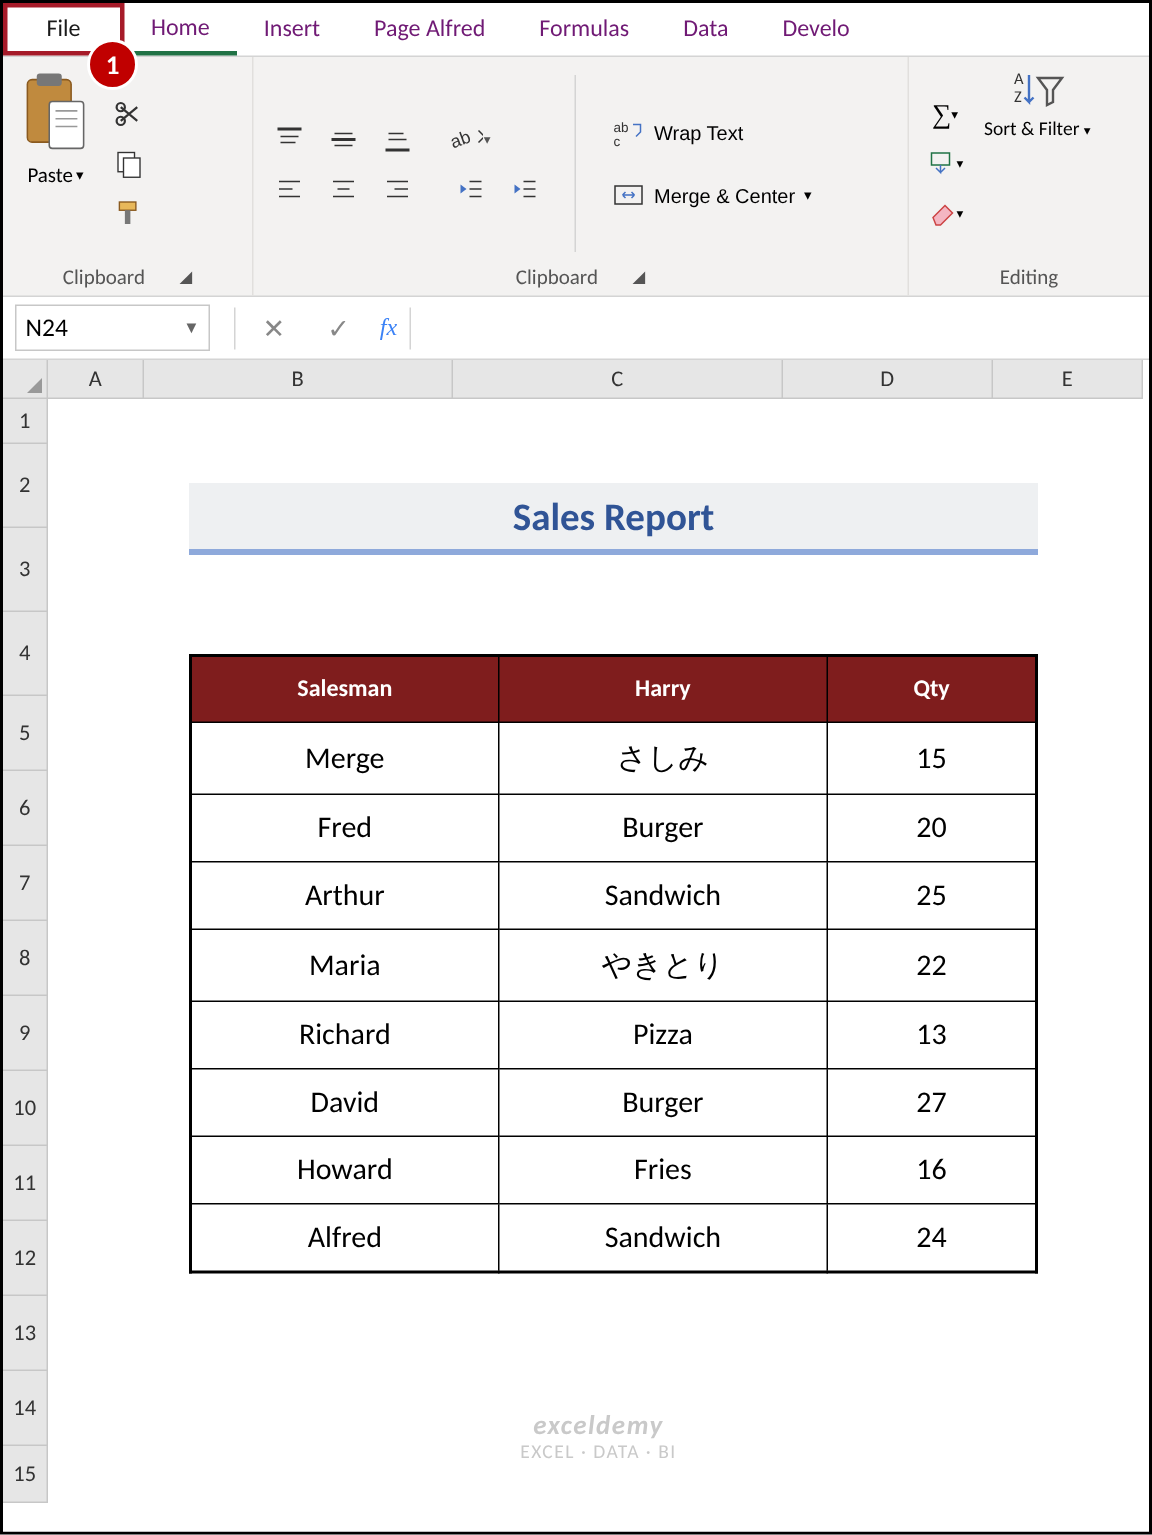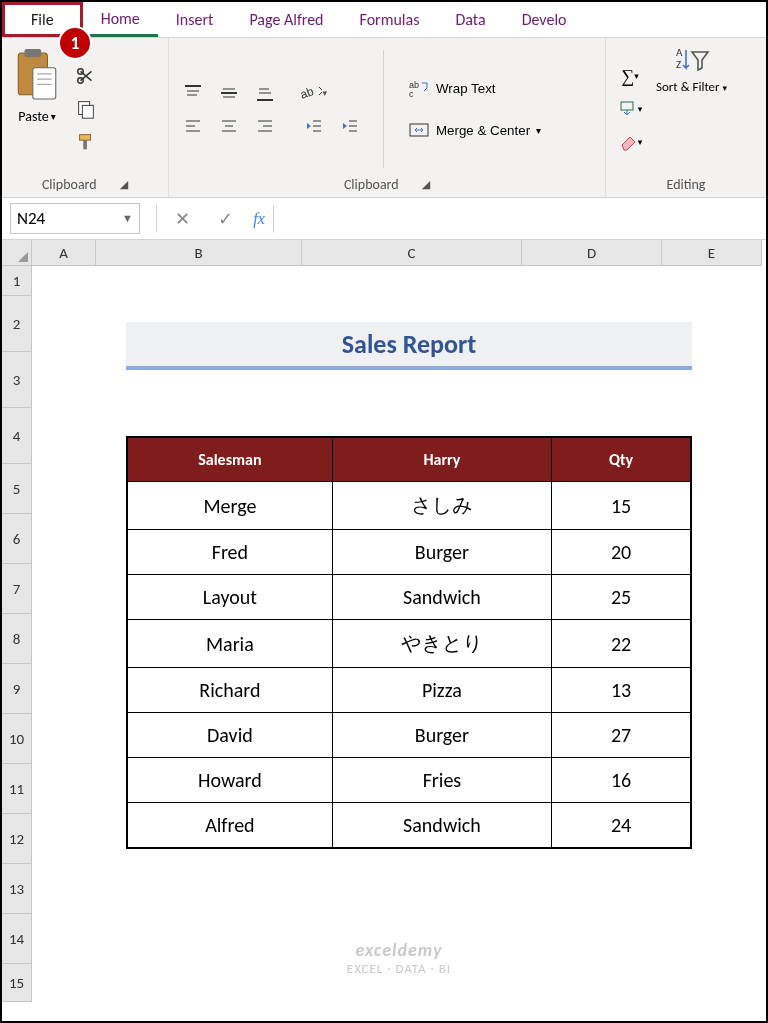--- a/index.html
+++ b/index.html
@@ -302,21 +302,21 @@
             <td>Merge</td>
             <td>さしみ</td>
             <td>15</td>
           </tr>
           <tr>
             <td>Fred</td>
             <td>Burger</td>
             <td>20</td>
           </tr>
           <tr>
-            <td>Layout</td>
+            <td>Arthur</td>
             <td>Sandwich</td>
             <td>25</td>
           </tr>
           <tr>
             <td>Maria</td>
             <td>やきとり</td>
             <td>22</td>
           </tr>
           <tr>
             <td>Richard</td>

